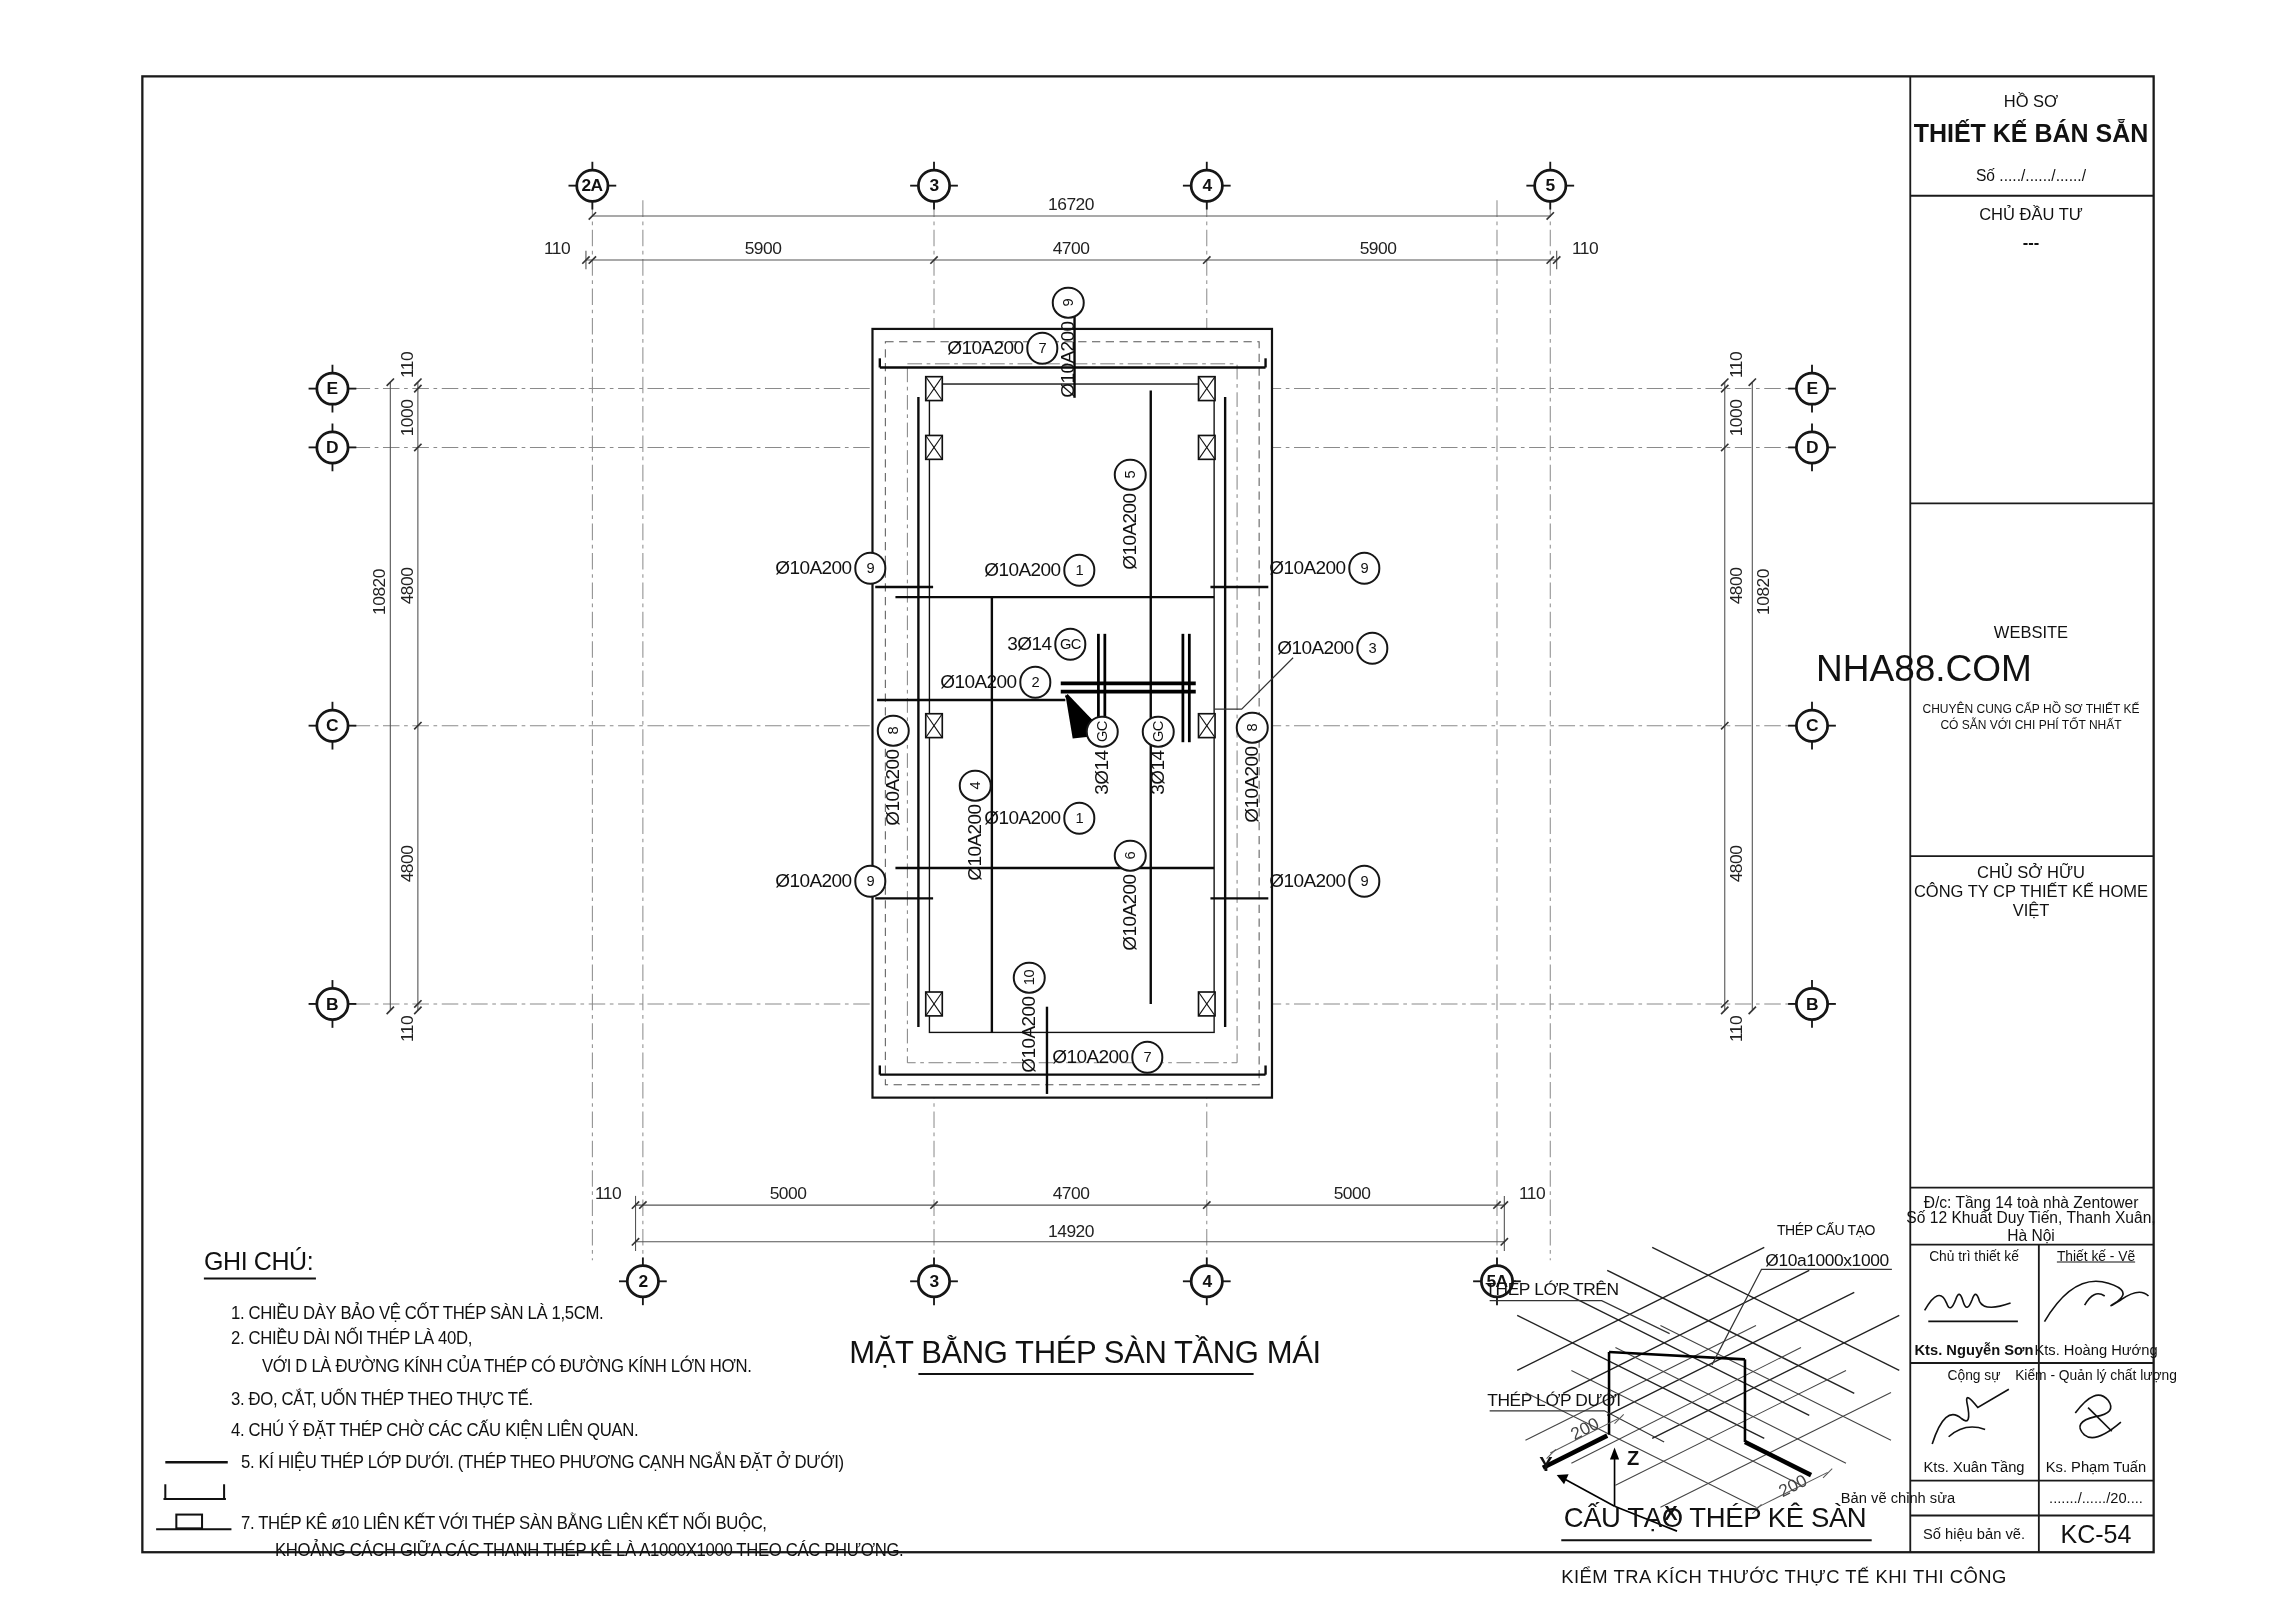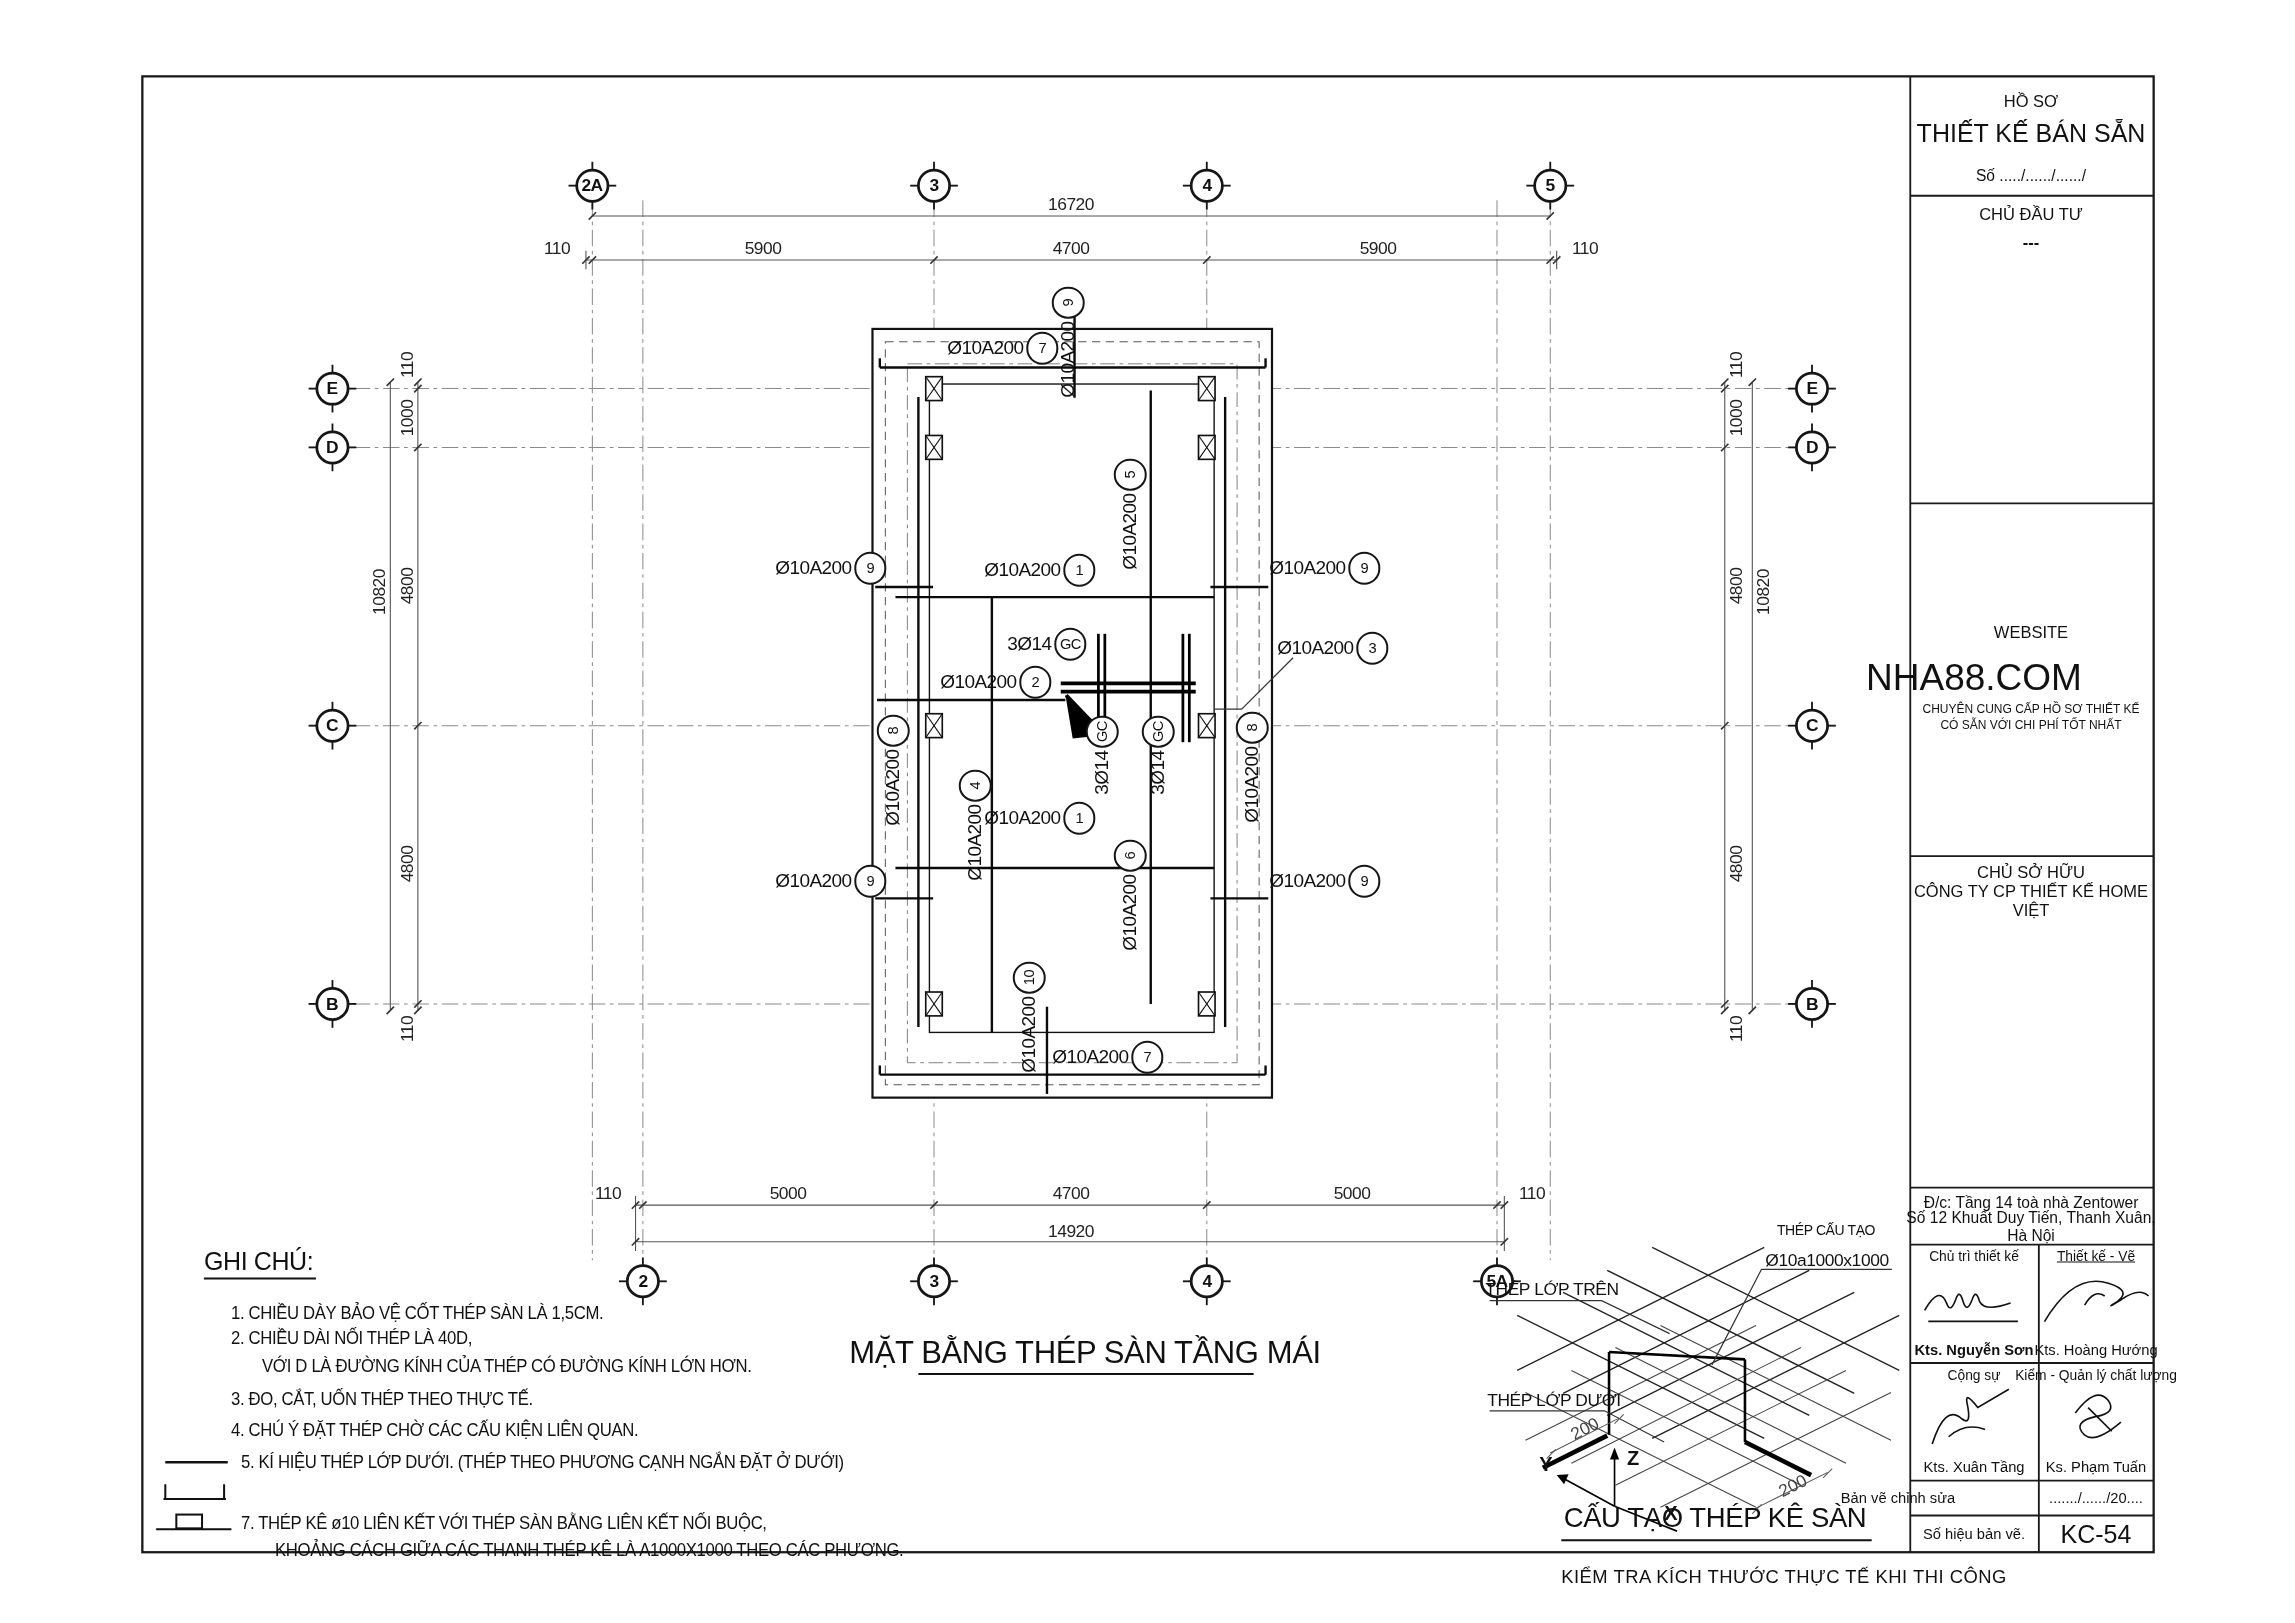--- a/index.html
+++ b/index.html
@@ -477,26 +477,26 @@
 <div class="abs ctr cad" style="left:1827px;top:1260px;font-size:17.4px;">Ø10a1000x1000</div>
 <div class="abs ctr cad" style="left:1552px;top:1289px;font-size:17.4px;text-align:right;">THÉP LỚP TRÊN</div>
 <div class="abs ctr cad" style="left:1554px;top:1400px;font-size:17.4px;">THÉP LỚP DƯỚI</div>
 <div class="abs" style="left:1585px;top:1429px;font-size:17.4px;color:#444;transform:translate(-50%,-50%) rotate(-27deg);">200</div>
 <div class="abs" style="left:1793px;top:1486px;font-size:17.4px;color:#444;transform:translate(-50%,-50%) rotate(-27deg);">200</div>
 <div class="abs ctr" style="left:1546px;top:1464px;font-size:20px;font-weight:bold;">Y</div>
 <div class="abs ctr" style="left:1633px;top:1458px;font-size:20px;font-weight:bold;">Z</div>
 <div class="abs ctr" style="left:1671px;top:1513px;font-size:20px;font-weight:bold;">X</div>
 
 <div class="tb" style="left:2031px;top:101px;font-size:16.5px;">HỒ SƠ</div>
-<div class="tb" style="left:2031px;top:133px;font-size:25px;">THIẾT KẾ BÁN SẴN</div>
+<div class="tb" style="left:2031px;top:133px;font-size:25px;font-weight:bold;">THIẾT KẾ BÁN SẴN</div>
 <div class="tb" style="left:2031px;top:176px;font-size:15.6px;">Số ...../....../....../</div>
 <div class="tb" style="left:2031px;top:214px;font-size:16.5px;">CHỦ ĐẦU TƯ</div>
 <div class="tb" style="left:2031px;top:242px;font-size:16.5px;font-weight:bold;">---</div>
 <div class="tb" style="left:2031px;top:632px;font-size:16.5px;">WEBSITE</div>
-<div class="tb" style="left:1974px;top:669px;font-size:37px;margin-top:9px;">NHA88.COM</div>
+<div class="tb" style="left:1924px;top:669px;font-size:37px;">NHA88.COM</div>
 <div class="tb" style="left:2031px;top:709px;font-size:12px;">CHUYÊN CUNG CẤP HỒ SƠ THIẾT KẾ</div>
 <div class="tb" style="left:2031px;top:725px;font-size:12px;">CÓ SẴN VỚI CHI PHÍ TỐT NHẤT</div>
 <div class="tb" style="left:2031px;top:872px;font-size:16.5px;">CHỦ SỞ HỮU</div>
 <div class="tb" style="left:2031px;top:901px;font-size:16.5px;">CÔNG TY CP THIẾT KẾ HOME VIỆT</div>
 <div class="tb" style="left:2031px;top:1203px;font-size:15.6px;">Đ/c: Tầng 14 toà nhà Zentower</div>
 <div class="tb" style="left:2031px;top:1227px;font-size:15.6px;">Số 12 Khuất Duy Tiến, Thanh Xuân, Hà Nội</div>
 
 <div class="tb" style="left:1974px;top:1256px;font-size:13.8px;">Chủ trì thiết kế</div>
 <div class="tb" style="left:2096px;top:1256px;font-size:13.8px;text-decoration:underline;">Thiết kế - Vẽ</div>
 <div class="tb" style="left:1974px;top:1350px;font-size:14.7px;font-weight:bold;">Kts. Nguyễn Sơn</div>

